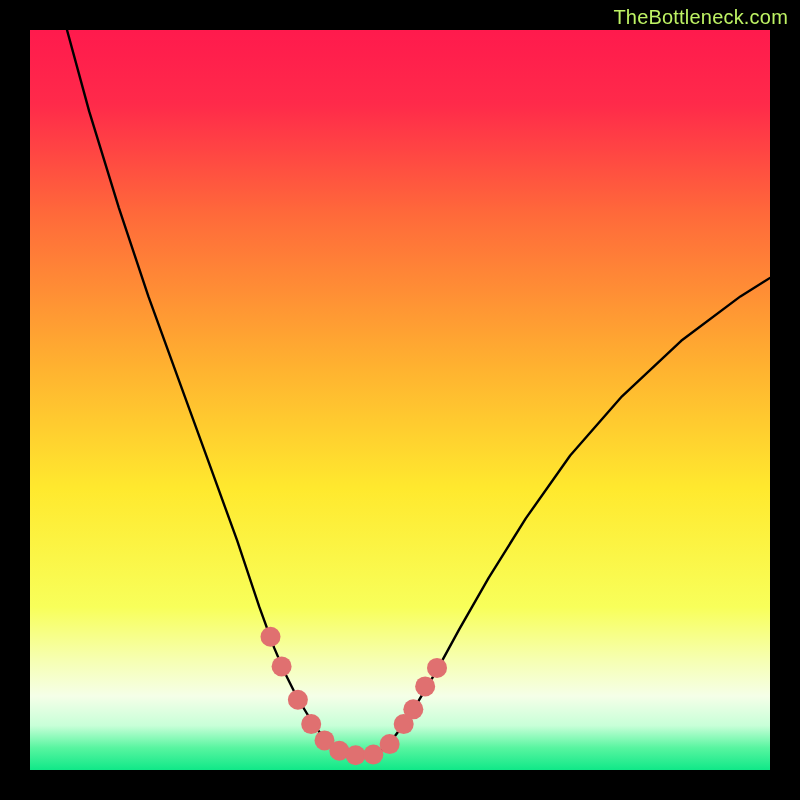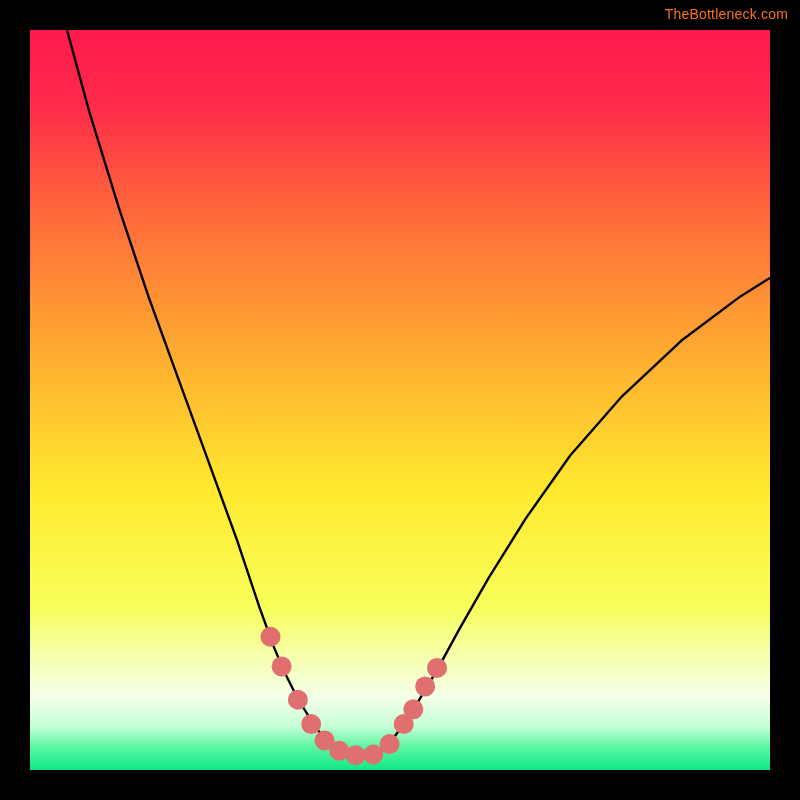--- a/index.html
+++ b/index.html
@@ -22,22 +22,22 @@
     left: 30px;
     top: 30px;
     width: 740px;
     height: 740px;
     overflow: hidden;
   }
   .watermark {
     position: absolute;
     top: 6px;
     right: 12px;
-    color: #f97316;
-    font-size: 14px;
+    color: #bef264;
+    font-size: 20px;
     font-weight: 500;
     letter-spacing: 0.2px;
   }
   svg { display: block; }
 </style>
 </head>
 <body>
 
 <div class="frame">
   <div class="watermark">TheBottleneck.com</div>

